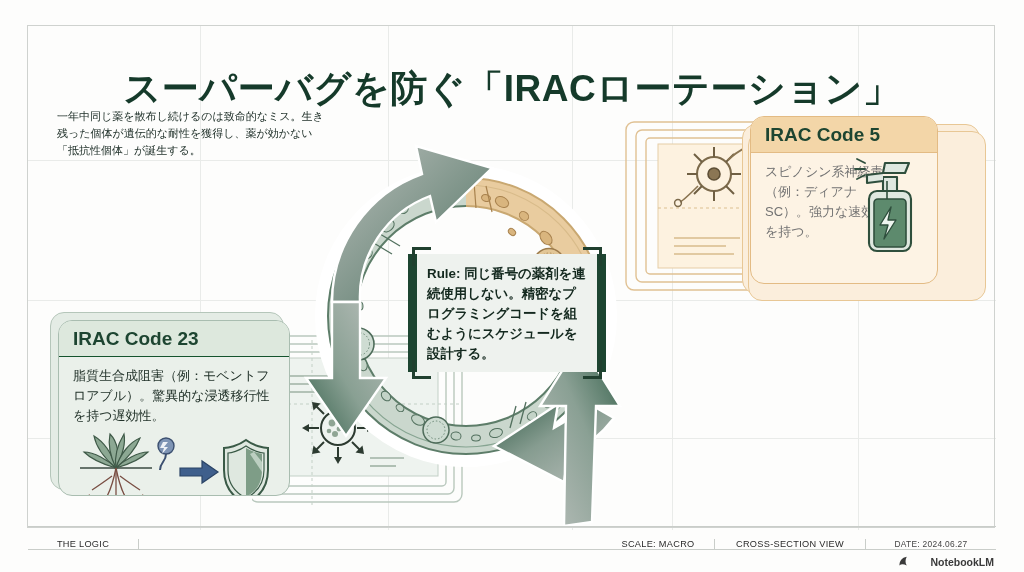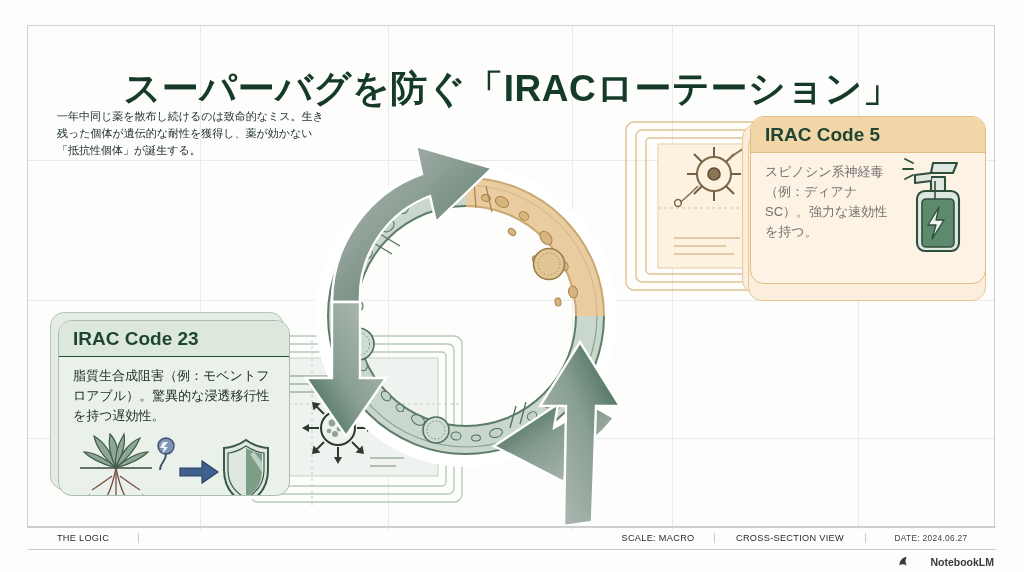--- a/index.html
+++ b/index.html
@@ -51,21 +51,21 @@
   .bk-bl{left:-5px;bottom:-7px;border-right:none;border-top:none;}
   .bk-br{right:-5px;bottom:-7px;border-left:none;border-top:none;}
 
   
   .card{position:absolute;border-radius:14px;box-sizing:border-box;overflow:hidden;}
   .card .hd{font-size:19px;font-weight:bold;padding:7px 14px 6px 14px;}
   .card .bd{font-size:13px;line-height:1.55;padding:9px 14px 10px 14px;}
 
   
   #card5{
-    left:750px;top:116px;width:236px;height:168px;
+    left:750px;top:116px;width:188px;height:168px;
     background:#fdf3e4;border:1.6px solid #e3bb84;
   }
   #card5 .hd{background:#f3d6a8;color:#1d4531;border-bottom:1px solid #e3bb84;}
   #card5 .bd{color:#737373;position:relative;}
   .c5-ghost{position:absolute;border:1.5px solid #e8c795;border-radius:14px;background:#fbeedc;}
   .c5-g1{left:742px;top:124px;width:236px;height:168px;}
   .c5-g2{left:748px;top:131px;width:236px;height:168px;}
 
   
   #card23{
@@ -77,21 +77,21 @@
   .c23-ghost{position:absolute;border:1.5px solid #b5c6ba;border-radius:14px;background:#e4ece5;}
   .c23-g1{left:50px;top:312px;width:232px;height:176px;}
 
   
   .tech{position:absolute;}
 
   
   .footer{
     position:absolute;left:28px;right:28px;bottom:22px;height:22px;
     border-top:1px solid #c9cdc9;border-bottom:1px solid #c9cdc9;
-    display:flex;align-items:center;font-size:9.2px;color:#2a2a2a;
+    display:flex;align-items:flex-end;font-size:9.2px;color:#2a2a2a;
     letter-spacing:.3px;
   }
   .fcell{display:flex;align-items:center;justify-content:center;border-right:1px solid #c9cdc9;white-space:nowrap;}
   .fcell:last-child{border-right:none;}
   .f-logic{width:110px;}
   .f-proto{width:250px;}
   .f-spacer{flex:1;}
   .f-cross{width:150px;}
   .f-scale{width:112px;}
   .f-date{width:130px;font-size:8.4px;color:#444;}
@@ -322,20 +322,27 @@
                A136 136 0 0 1 272 350
                L268 376 L198 340 L262 298 L258 322
                A108 108 0 0 0 290 296 Z" fill="url(#gradBot)" stroke="#ffffff" stroke-width="2.4"></path>
     </g>
 
     <g>
       <path d="M268 420 L296 416 L300 300 L324 300 L284 236 L244 300 L270 300 Z" fill="url(#gradRight)" stroke="#ffffff" stroke-width="2.4"></path>
     </g>
   </svg>
 
+  <div class="rulebox">
+    <span class="bracket bk-tl"></span>
+    <span class="bracket bk-tr"></span>
+    <span class="bracket bk-bl"></span>
+    <span class="bracket bk-br"></span>
+    <div class="txt">Rule: 同じ番号の薬剤を連続使用しない。精密なプログラミングコードを組むようにスケジュールを設計する。</div>
+  </div>
 
   <div class="c5-ghost c5-g1"></div>
   <div class="c5-ghost c5-g2"></div>
   <div class="card" id="card5">
     <div class="hd">IRAC Code 5</div>
     <div class="bd">
       <div style="width:132px;">スピノシン系神経毒（例：ディアナSC）。強力な速効性を持つ。</div>
 
       <svg style="position:absolute;right:10px;top:-2px;" width="84" height="106" viewBox="0 0 84 106">
         <g stroke="#2f4f3d" stroke-width="2.1" fill="#dfe8e0" stroke-linejoin="round">

